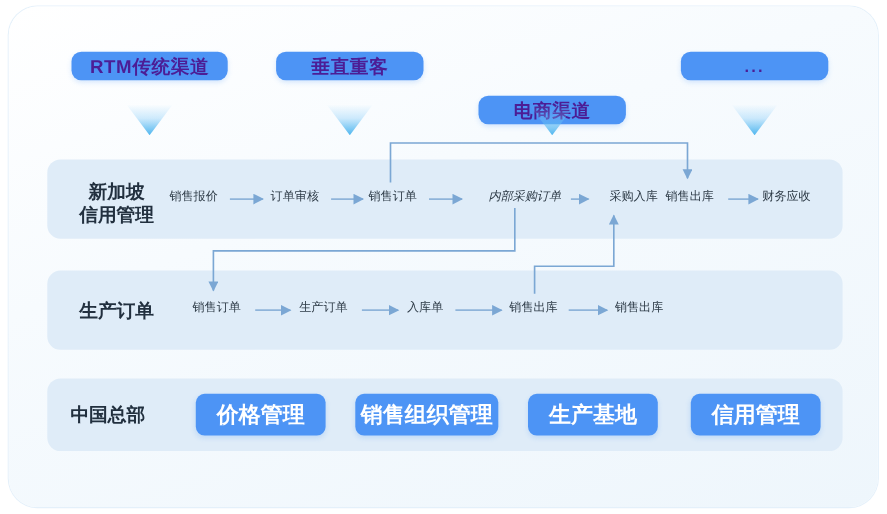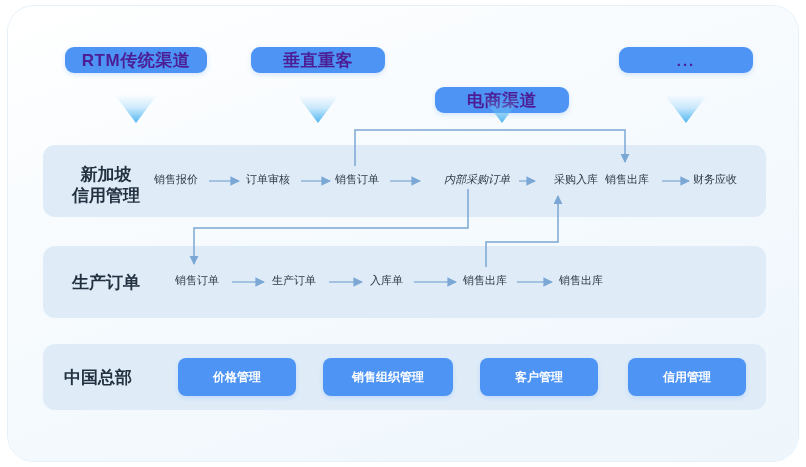--- a/index.html
+++ b/index.html
@@ -81,21 +81,21 @@
     line-height: 1;
   }
 
   
   .mgmt-btn {
     position: absolute;
     height: 38px;
     border-radius: 8px;
     background: #4d94f5;
     color: #fff;
-    font-size: 12px;
+    font-size: 20px;
     font-weight: bold;
     display: flex;
     align-items: center;
     justify-content: center;
     white-space: nowrap;
     box-shadow: 0 2px 5px rgba(77,148,245,.2);
   }
 
   
   #connectors {
@@ -144,21 +144,21 @@
   <div class="step" style="left:685px;top:168px;">财务应收</div>
 
   <div class="step" style="left:167px;top:269px;">销售订单</div>
   <div class="step" style="left:264px;top:269px;">生产订单</div>
   <div class="step" style="left:362px;top:269px;">入库单</div>
   <div class="step" style="left:455px;top:269px;">销售出库</div>
   <div class="step" style="left:551px;top:269px;">销售出库</div>
 
   <div class="mgmt-btn" style="left:170px;top:352px;width:118px;">价格管理</div>
   <div class="mgmt-btn" style="left:315px;top:352px;width:130px;">销售组织管理</div>
-  <div class="mgmt-btn" style="left:472px;top:352px;width:118px;">客户管理</div>
+  <div class="mgmt-btn" style="left:472px;top:352px;width:118px;">生产基地</div>
   <div class="mgmt-btn" style="left:620px;top:352px;width:118px;">信用管理</div>
 
   <svg id="connectors" viewBox="0 0 790 455" width="790" height="455">
     <defs>
       <marker id="ah" markerWidth="7" markerHeight="7" refX="5.4" refY="3" orient="auto">
         <path d="M0,0 L6,3 L0,6 z" fill="#7ba7d4"></path>
       </marker>
     </defs>
 
     <g stroke="#8fb4da" stroke-width="1.6" fill="none" marker-end="url(#ah)">

